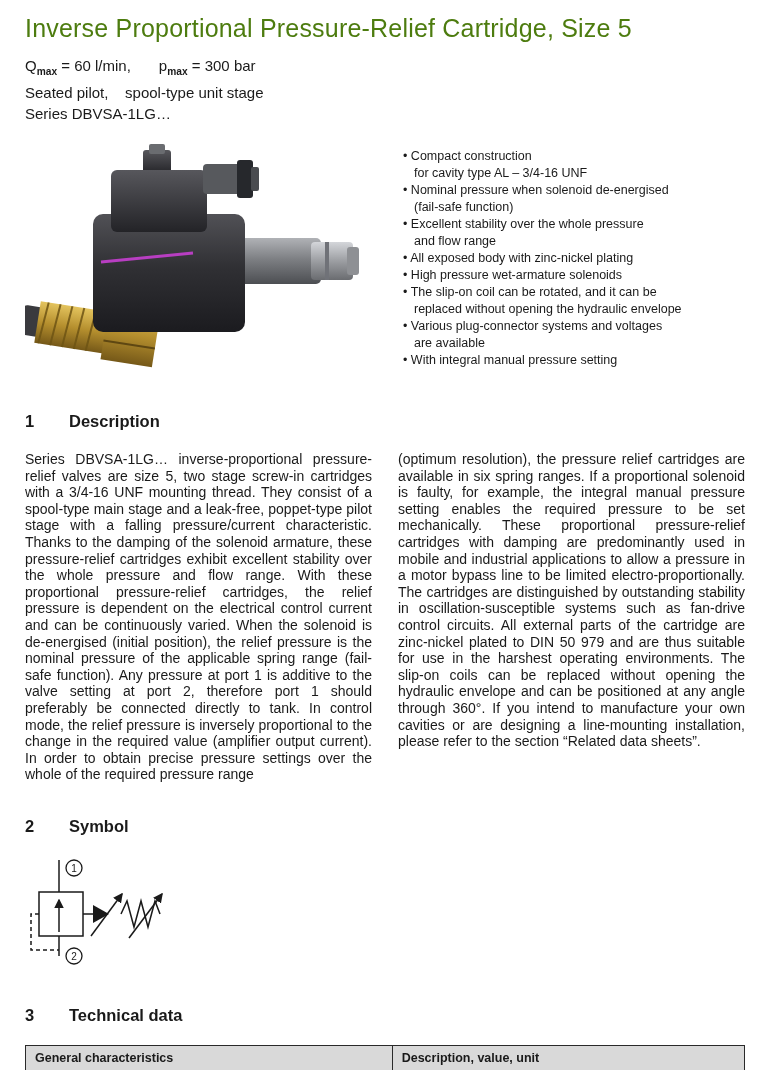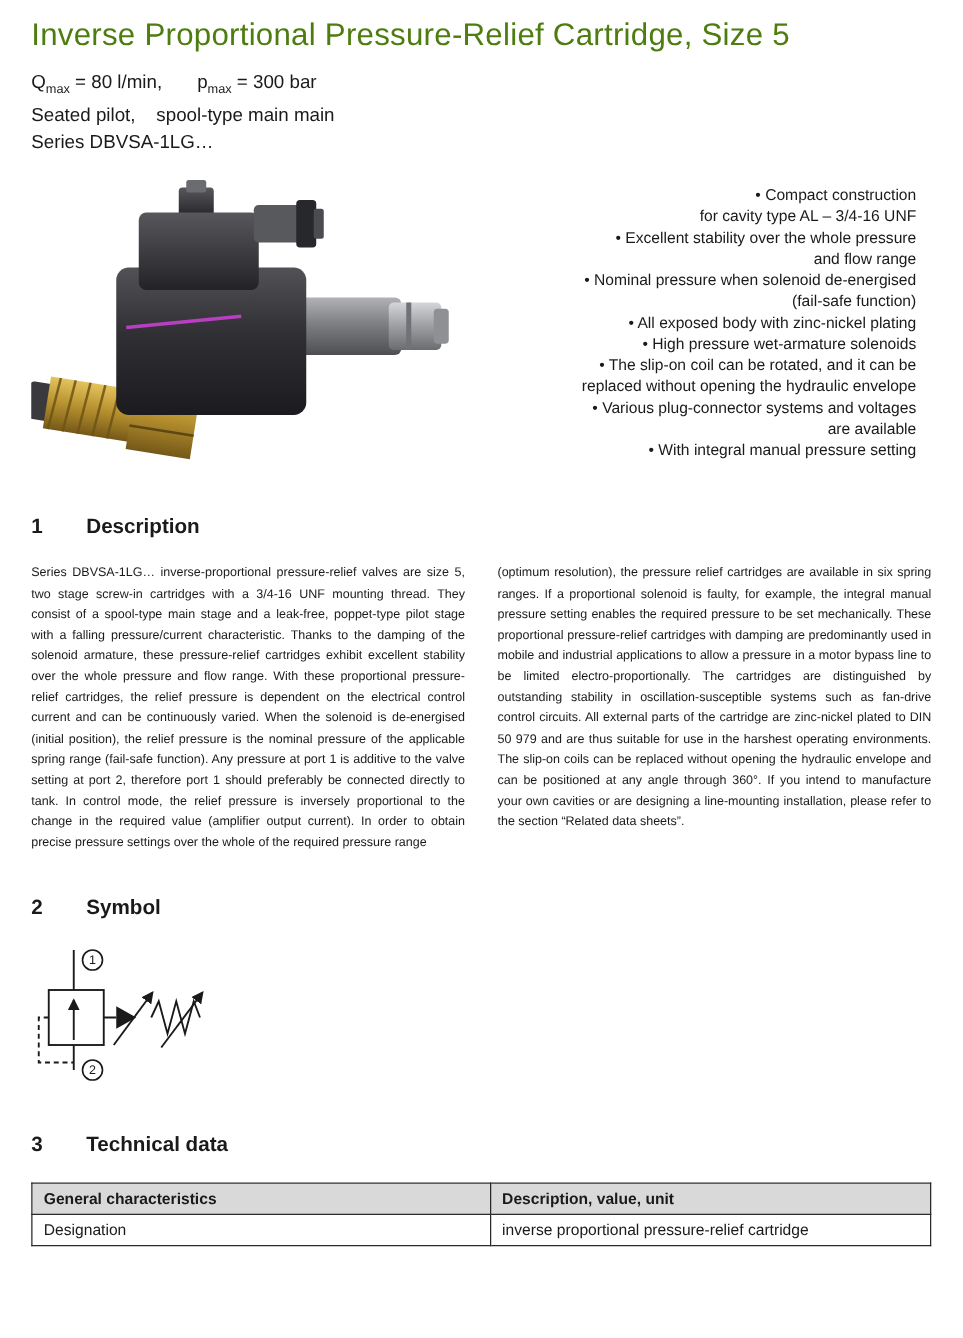--- a/index.html
+++ b/index.html
@@ -17,52 +17,51 @@
   h1.title {
     font-size: 25px;
     font-weight: 400;
     letter-spacing: 0.2px;
     margin: 2px 0 12px 0;
     color: #4d7c0f;
   }
   .specs { font-size: 15px; line-height: 21px; }
   .specs .gap { display: inline-block; width: 28px; }
   .pre { white-space: pre-wrap; }
-  sub { font-size: 0.68em; }
+  sub { font-size: 0.68em; font-weight: bold; }
 
   .hero { display: flex; margin-top: 16px; }
   .product-image { width: 372px; height: 238px; position: relative; flex: none; }
   .features {
     width: 330px;
     margin: 8px 0 0 6px;
     list-style: none;
     font-size: 12.5px;
     line-height: 17px;
   }
   .features li {
     padding-left: 11px;
     text-indent: -11px;
     white-space: pre-line;
-    text-align: right;
   }
   .features li::before { content: "• "; }
 
   .section-heading {
     display: flex;
     font-size: 16.5px;
     font-weight: bold;
     margin-top: 34px;
     margin-bottom: 20px;
   }
   .section-heading .sec-num { width: 44px; flex: none; }
 
   .two-col {
     display: flex;
     gap: 26px;
-    font-size: 10px;
+    font-size: 14px;
     line-height: 16.6px;
     text-align: justify;
   }
   .two-col .col { flex: 1; }
 
   .symbol-wrap { margin: 6px 0 2px 4px; }
 
   table.tech {
     width: 100%;
     border-collapse: collapse;
@@ -90,23 +89,23 @@
 </style>
 </head>
 <body>
 
 <div class="page">
 
   <h1 class="title">Inverse Proportional Pressure-Relief Cartridge, Size 5</h1>
 
   <div class="specs">
     <div>
-      <span>Q</span><sub>max</sub><span> = 80 l/min,</span><span class="gap"></span><span>p</span><sub>max</sub><span> = 300 bar</span>
+      <span>Q</span><sub>max</sub><span> = 60 l/min,</span><span class="gap"></span><span>p</span><sub>max</sub><span> = 300 bar</span>
     </div>
-    <div class="pre">Seated pilot,    spool-type main main</div>
+    <div class="pre">Seated pilot,    spool-type unit stage</div>
     <div>Series DBVSA-1LG…</div>
   </div>
 
   <div class="hero">
     <div class="product-image">
       <svg viewBox="0 0 360 238" width="360" height="238" aria-hidden="true">
         <defs>
           <linearGradient id="gCoil" x1="0" y1="0" x2="0" y2="1">
             <stop offset="0" stop-color="#515156"></stop>
               <stop offset="0.45" stop-color="#303034"></stop>
@@ -167,24 +166,24 @@
           <rect x="178" y="24" width="42" height="30" rx="4" fill="#57595d"></rect>
           <rect x="212" y="20" width="16" height="38" rx="3" fill="#26282c"></rect>
           <rect x="226" y="27" width="8" height="24" rx="2" fill="#4a4c50"></rect>
         </g>
       </svg>
     </div>
 
     <ul class="features">
       <li>Compact construction
 for cavity type AL – 3/4-16 UNF</li>
+      <li>Nominal pressure when solenoid de-energised
+(fail-safe function)</li>
       <li>Excellent stability over the whole pressure
 and flow range</li>
-      <li>Nominal pressure when solenoid de-energised
-(fail-safe function)</li>
       <li>All exposed body with zinc-nickel plating</li>
       <li>High pressure wet-armature solenoids</li>
       <li>The slip-on coil can be rotated, and it can be
 replaced without opening the hydraulic envelope</li>
       <li>Various plug-connector systems and voltages
 are available</li>
       <li>With integral manual pressure setting</li>
     </ul>
   </div>
 

